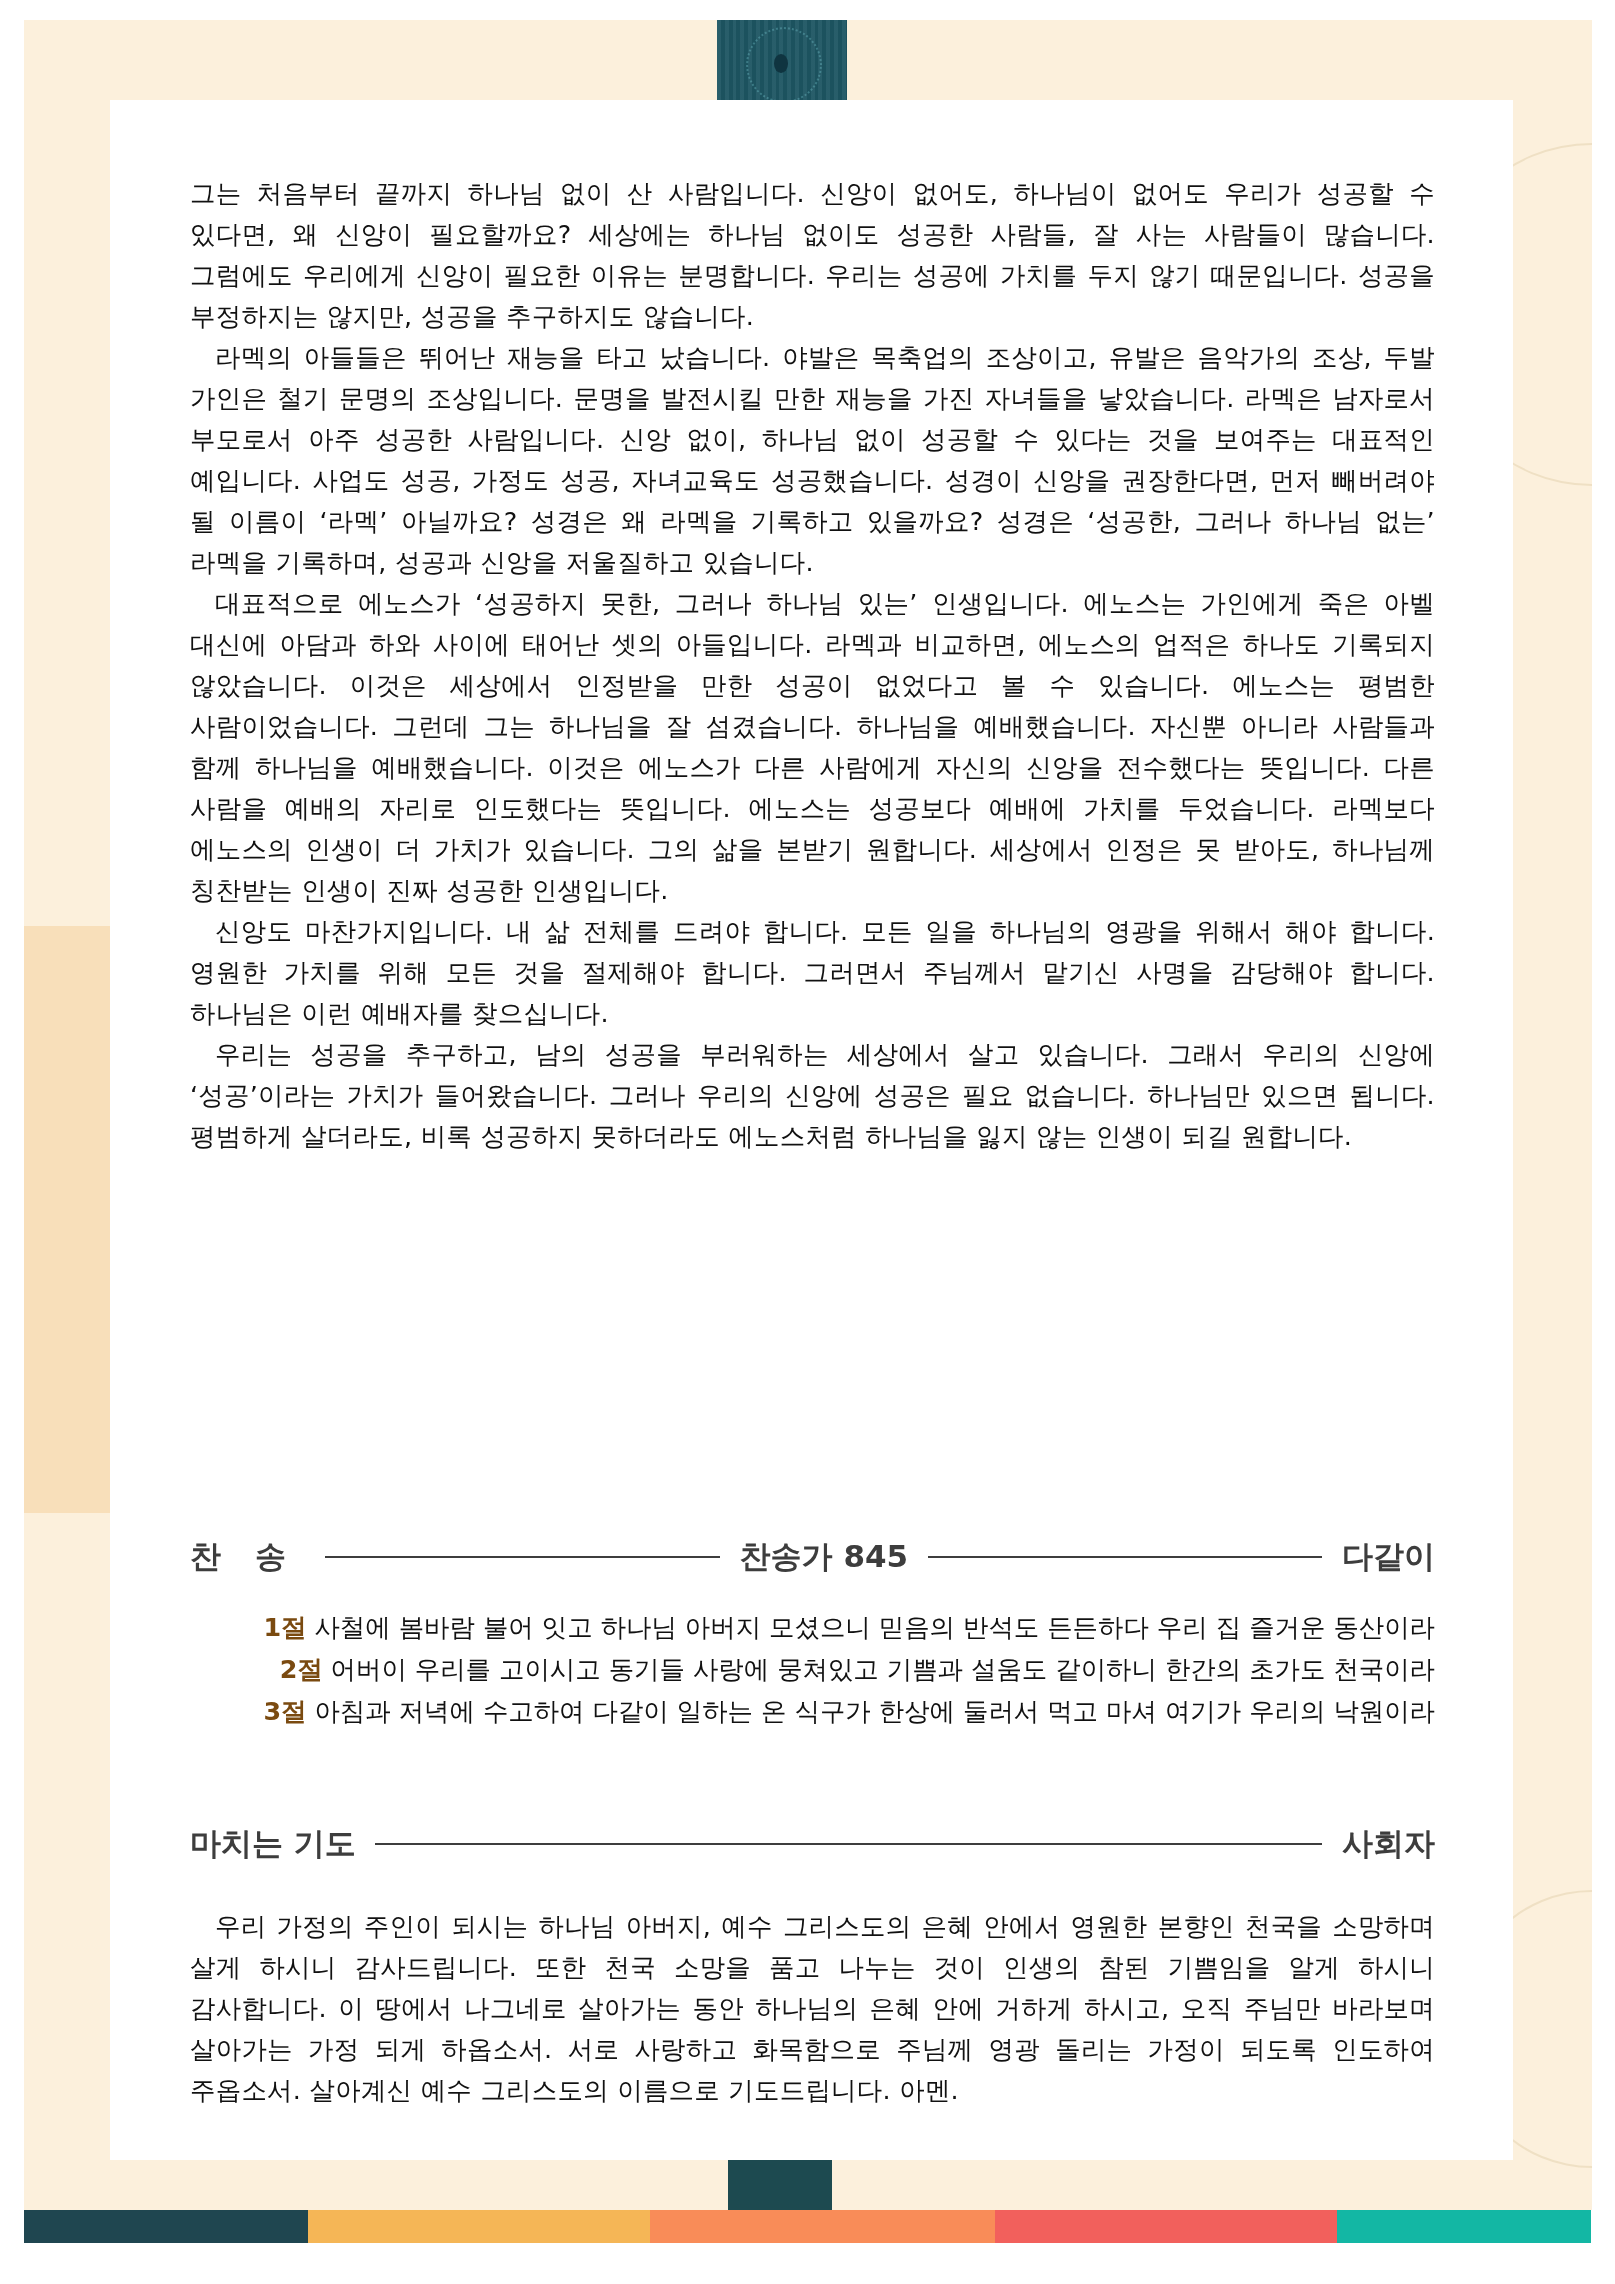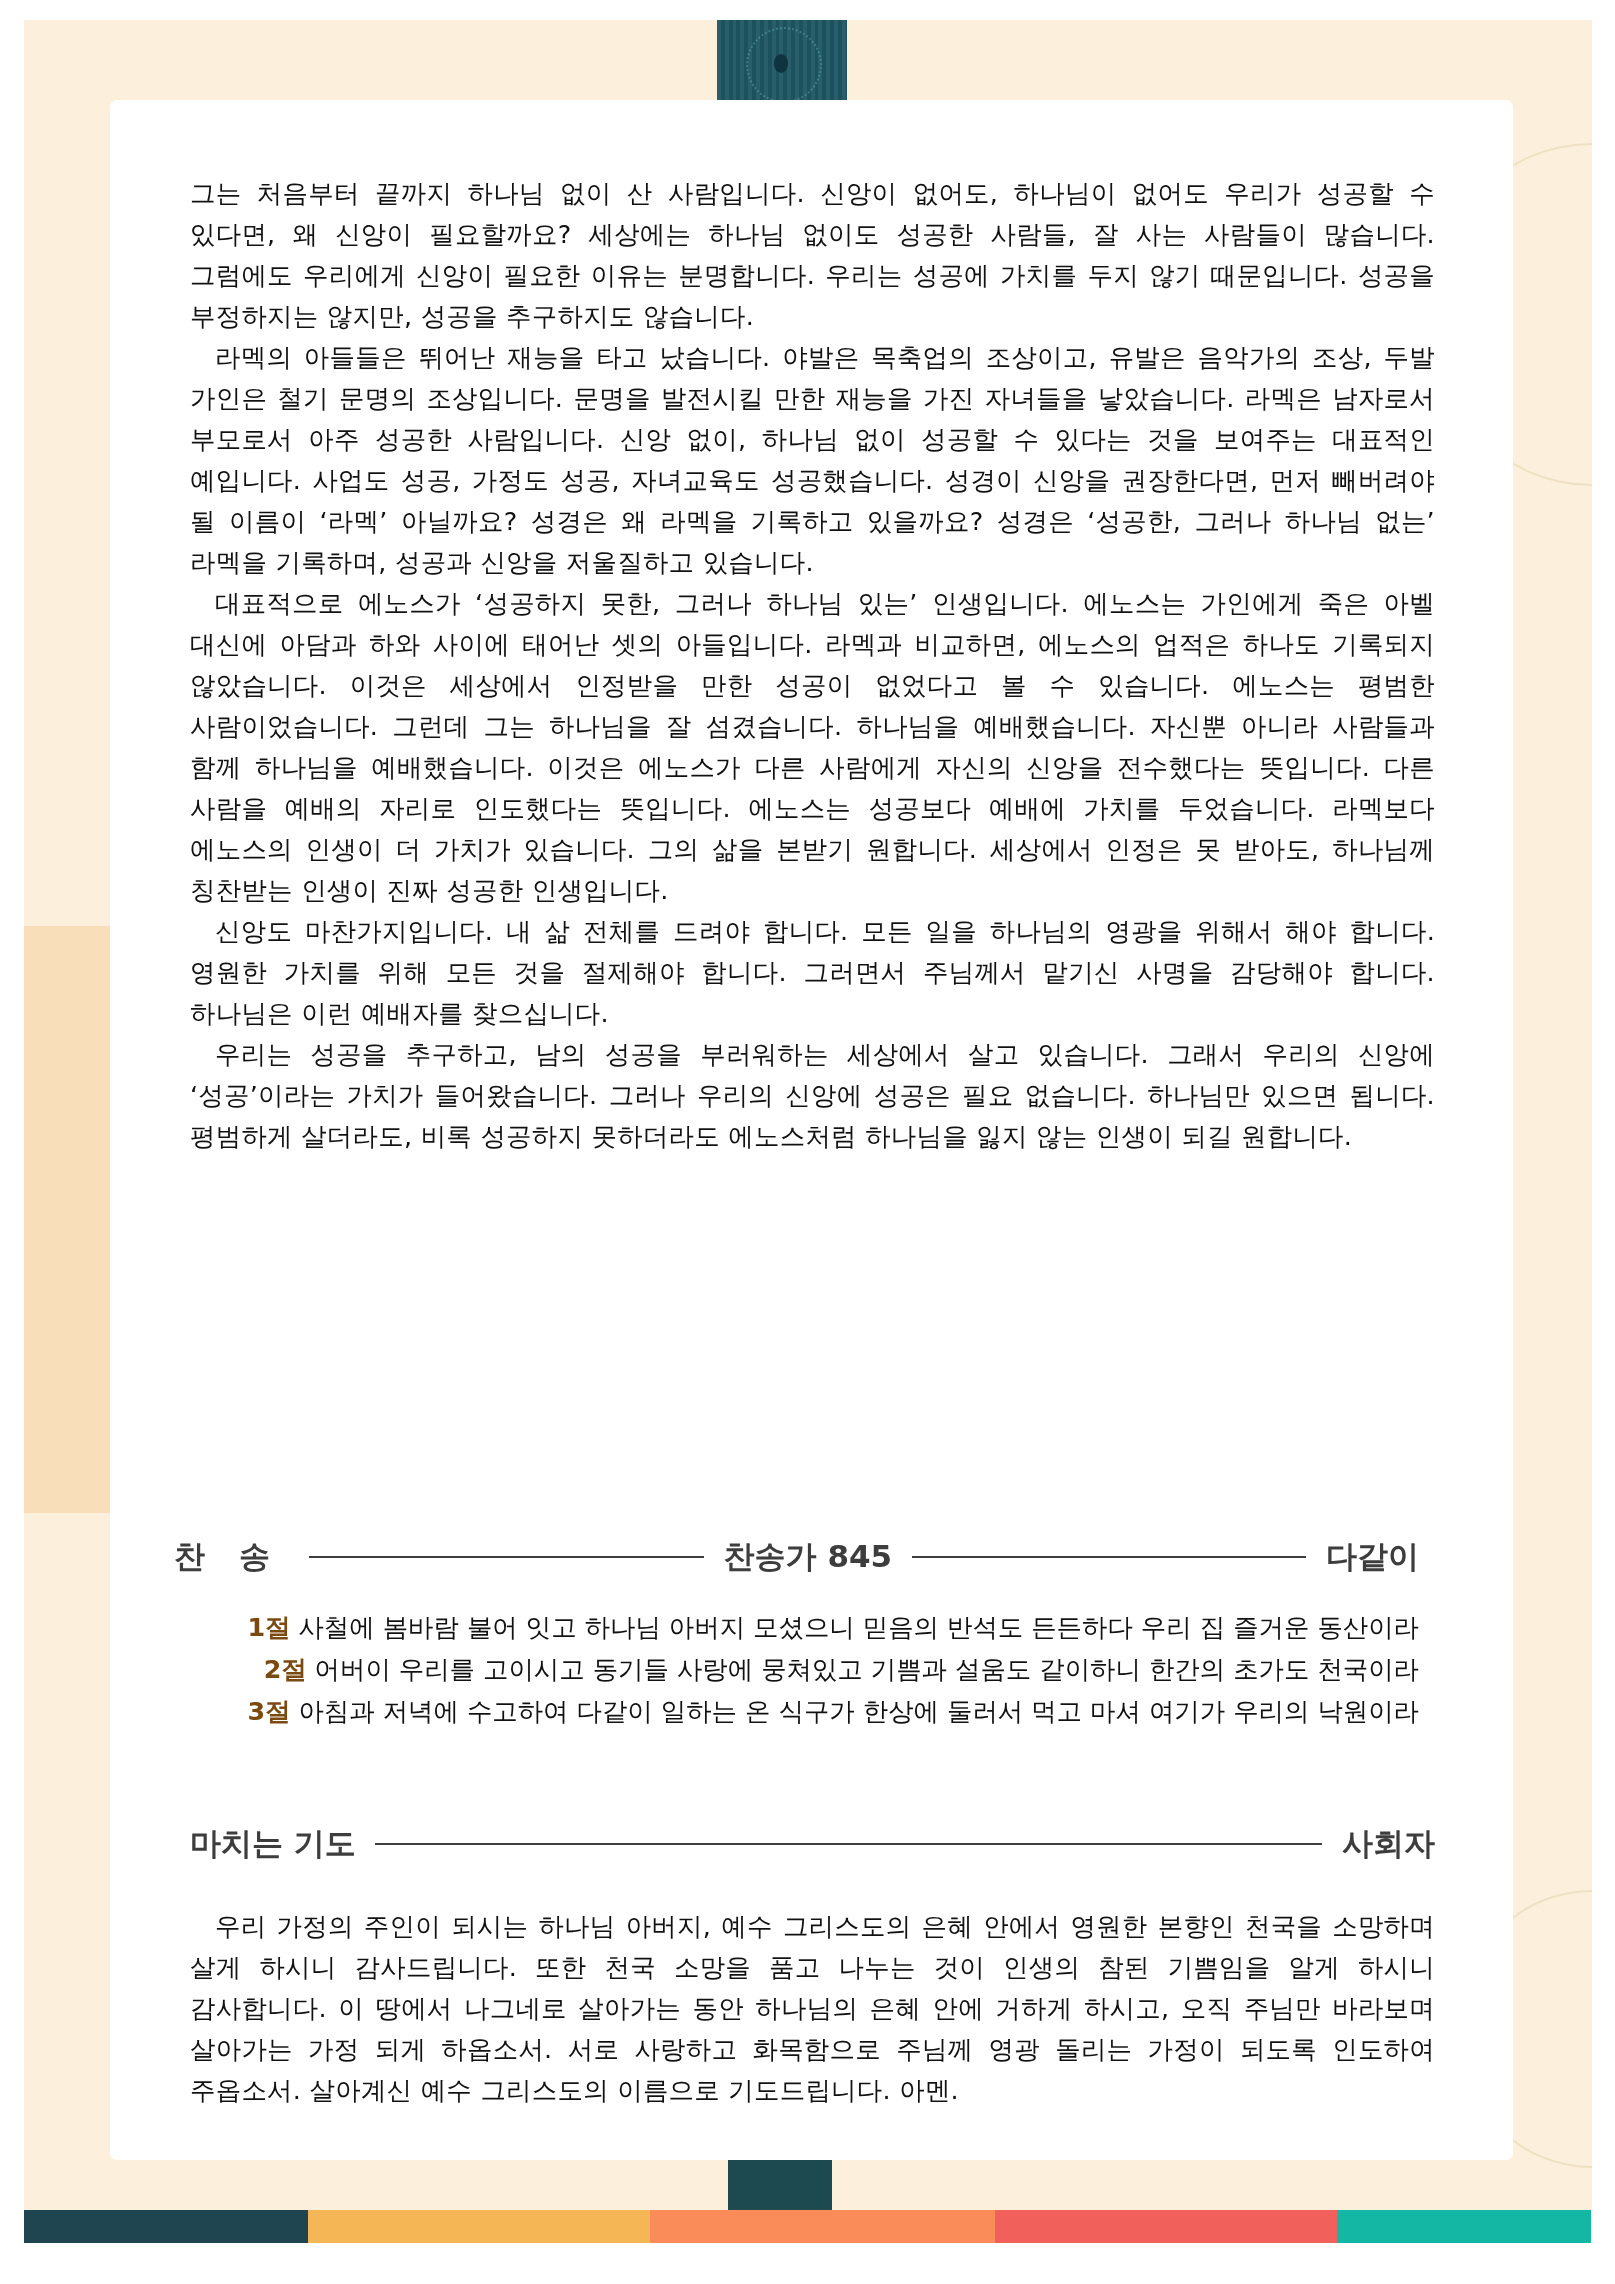--- a/index.html
+++ b/index.html
@@ -11,28 +11,28 @@
   .deco-right { right:24px; top:143px; width:156px; height:339px; border:2px solid #efe0c4; border-right:none; border-radius:169px 0 0 169px; }
   .deco-right2 { right:24px; top:1890px; width:130px; height:274px; border:2px solid #efe0c4; border-right:none; border-radius:137px 0 0 137px; }
   .tab-top { position:absolute; left:717px; top:20px; width:130px; height:81px; background:#1d5562;
              background-image:repeating-linear-gradient(90deg, rgba(255,255,255,0.05) 0 3.9px, rgba(0,0,0,0.04) 3.9px 7.8px); }
   .tab-top .emblem { position:absolute; left:29px; top:6.5px; width:72px; height:72px; border-radius:50%;
                      border:2px dotted rgba(120,200,210,0.35); }
   .tab-top .emblem::after { content:""; position:absolute; left:26px; top:25px; width:14.3px; height:19.6px; border-radius:50%; background:#0f3440; }
   .tab-bottom { position:absolute; left:728px; top:2160px; width:104px; height:51px; background:#1d4a50; }
   .color-bar { position:absolute; left:24px; top:2210px; width:1568px; height:33px; display:flex; }
   .color-bar div { height:100%; }
-  .card { position:absolute; left:110px; top:100px; width:1403px; height:2060px; background:#ffffff;border-radius:7px; }
+  .card { position:absolute; left:110px; top:100px; width:1403px; height:2060px; background:#ffffff; }
   .content { position:absolute; left:80px; top:73px; width:1245px; }
   .para { font-size:25.4px; line-height:41px; text-align:justify; text-align-last:left; margin:0; word-break:keep-all; letter-spacing:0.3px; }
   .para.indent { text-indent:25px; }
   .section-head { display:flex; align-items:center; font-weight:bold; font-size:31px; color:#3d3d3d; margin:0; height:46px; }
   .section-head .rule { flex:1; height:2px; background:#3d3d3d; margin:0 19.6px; }
   .section-head .spacer-label { letter-spacing:34px; margin-right:-14.3px; }
-  .hymn { position:absolute; left:64px; top:1434px; width:1245px; }
+  .hymn { position:absolute; left:80px; top:1434px; width:1245px; }
   .verses { margin:26px 0 0 37px; }
   .verse { font-size:25.4px; line-height:42px; white-space:nowrap;text-align:right; }
   .verse .vlabel { font-weight:bold; color:#7a4a10; margin-right:7.8px; }
   .prayer { position:absolute; left:80px; top:1721px; width:1245px; }
   .prayer .para { margin-top:39px; }
 </style>
 </head>
 <body>
 
 <div class="bg-frame"></div>

